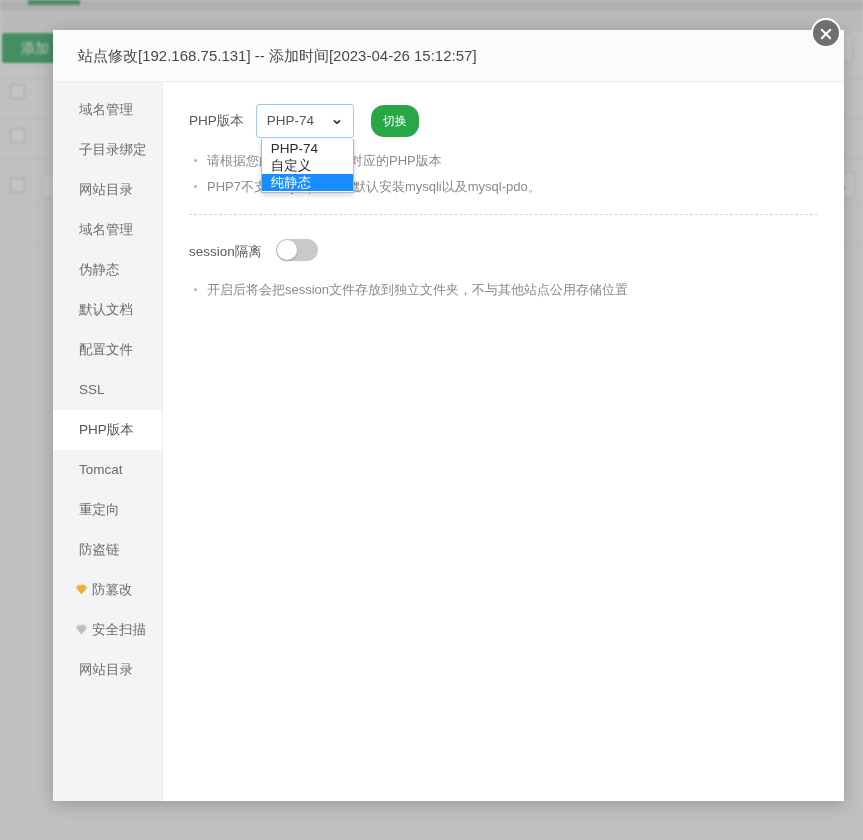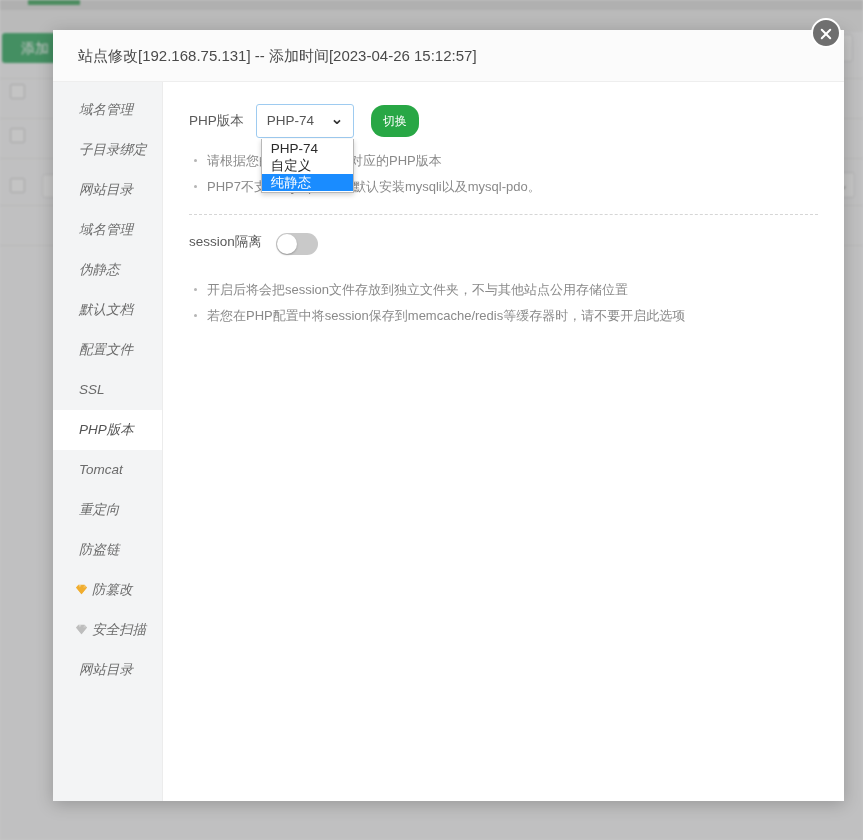--- a/index.html
+++ b/index.html
@@ -157,21 +157,20 @@
   }
   .side-item {
     height: 40px;
     line-height: 40px;
     font-size: 13.5px;
     color: #6b6b6b;
     padding-left: 26px;
     white-space: nowrap;
     cursor: pointer;
     position: relative;
-    font-style: italic;
   }
   .side-item.has-icon { padding-left: 22px; }
   .side-item.active {
     background: #ffffff;
     color: #555555;
   }
   .side-item .gem {
     display: inline-block;
     width: 13px;
     height: 11px;
@@ -293,21 +292,21 @@
   }
 
   .dashed-divider {
     margin-top: 14px;
     border-top: 1px dashed #d6d6d6;
     height: 0;
   }
 
   .session-row {
     display: flex;
-    align-items: flex-start;
+    align-items: flex-end;
     margin-top: 18px;
     height: 28px;
   }
   .session-label {
     font-size: 13.5px;
     color: #5a5a5a;
     margin-right: 14px;
     white-space: nowrap;
   }
   .toggle {
@@ -453,20 +452,19 @@
 
       <div class="session-row">
         <span class="session-label">session隔离</span>
         <div class="toggle">
           <div class="knob"></div>
         </div>
       </div>
 
       <ul class="hint-list session-hints">
           <li>开启后将会把session文件存放到独立文件夹，不与其他站点公用存储位置</li>
-          <li>若您在PHP配置中将session保存到memcache/redis等缓存器时，请不要开启此选项</li>
         </ul>
 
     </div>
   </div>
 </div>
 
 <div id="close-button"></div>
 
 </body></html>

